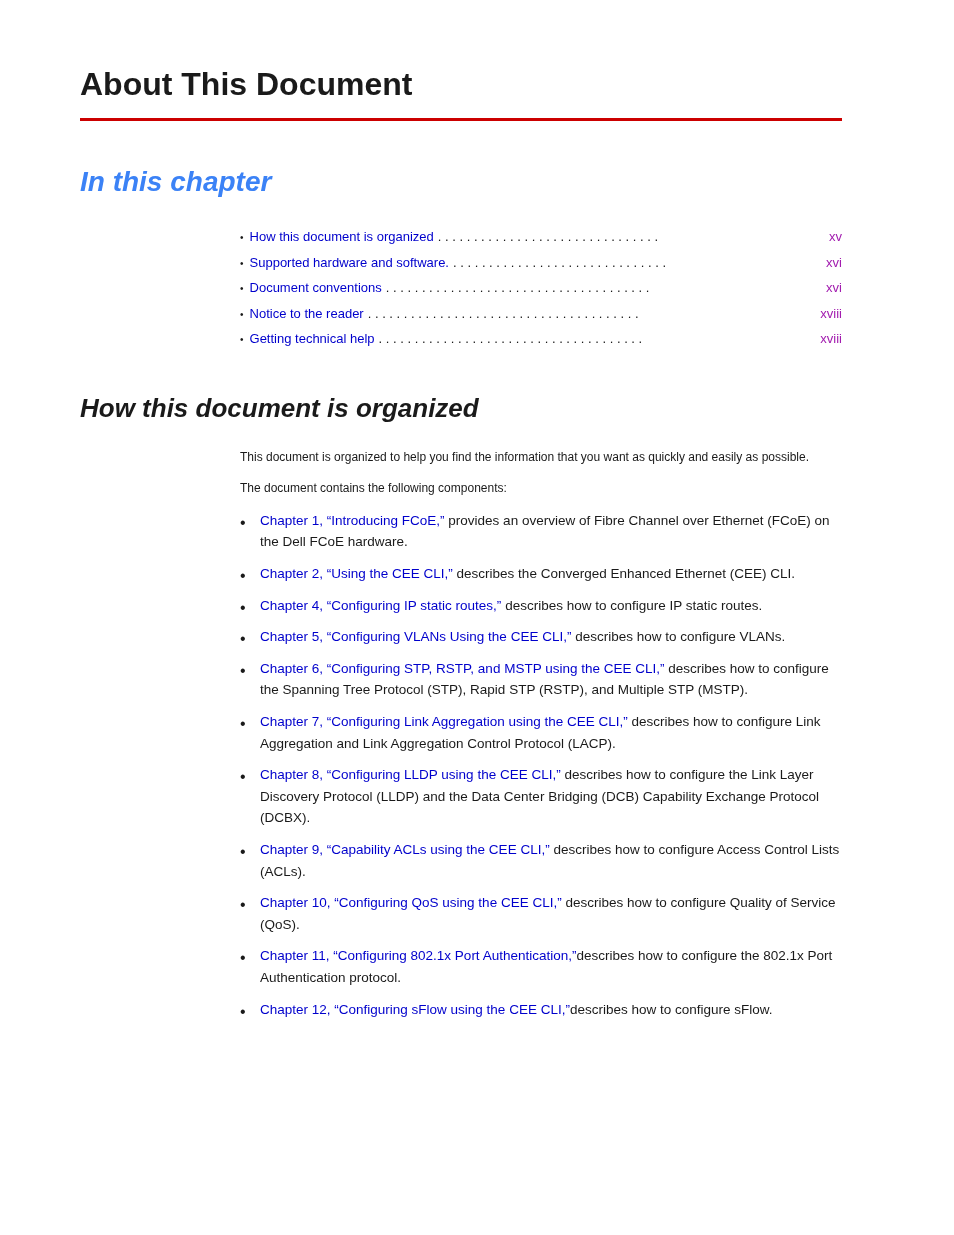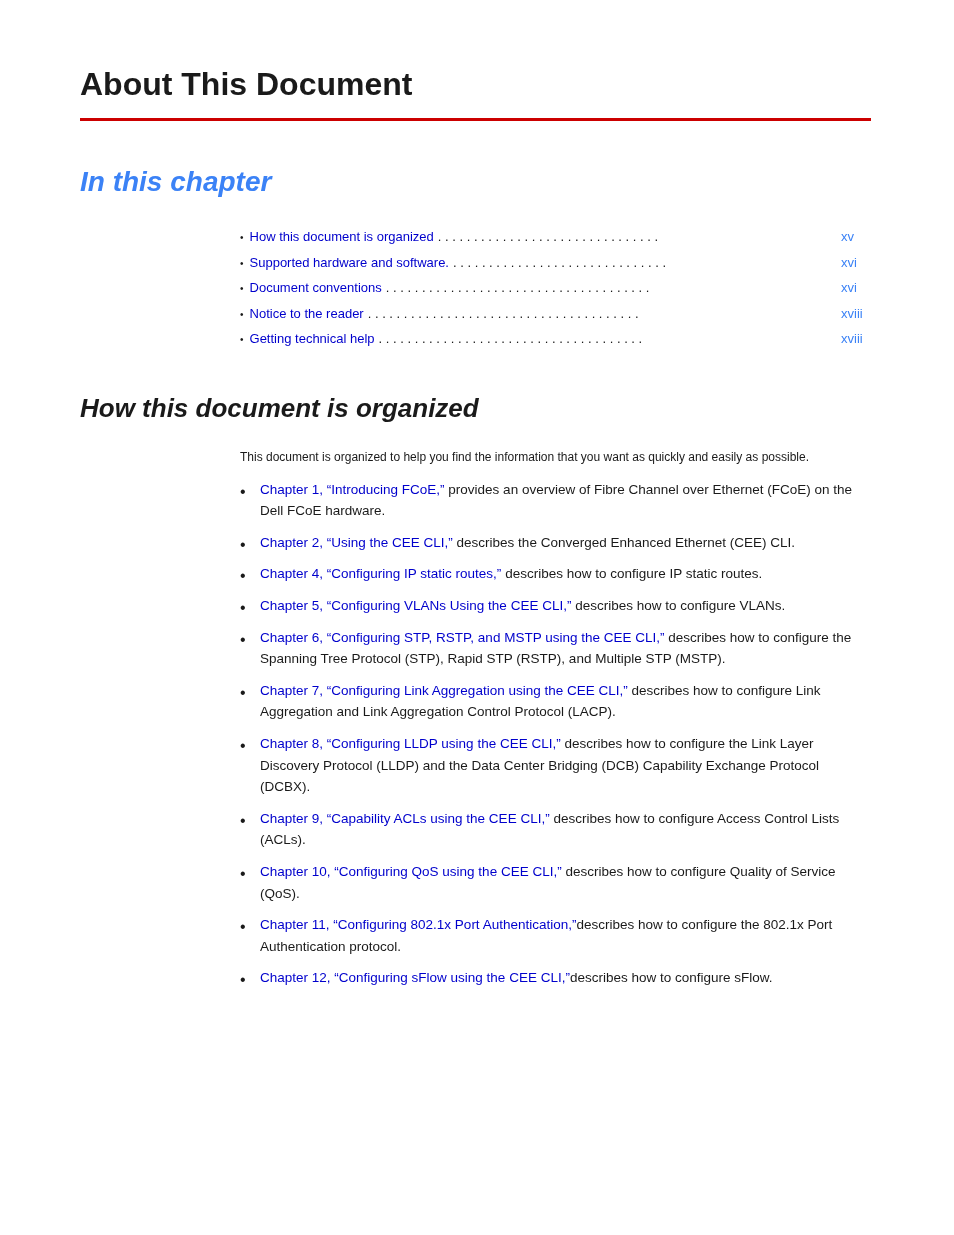--- a/index.html
+++ b/index.html
@@ -12,21 +12,21 @@
       font-family: Arial, Helvetica, sans-serif;
       background: #ffffff;
       color: #1a1a1a;
       font-size: 14px;
       line-height: 1.5;
     }
 
     .page {
       width: 954px;
       min-height: 1235px;
-      padding: 60px 83px 60px 80px;
+      padding: 60px 112px 60px 80px;
       background: #ffffff;
     }
 
     .page-title {
       font-size: 32px;
       font-weight: bold;
       color: #1a1a1a;
       margin-bottom: 10px;
       font-family: Arial, Helvetica, sans-serif;
     }
@@ -71,23 +71,23 @@
     .toc-dots {
       flex: 1;
       overflow: hidden;
       color: #1a1a1a;
       margin: 0 4px;
       font-size: 13px;
       white-space: nowrap;
     }
 
     .toc-page {
-      color: #3b82f6;
+      color: #a21caf;
       min-width: 30px;
-      text-align: left;
+      text-align: right;
       font-size: 13px;
     }
 
     .body-section {
       margin-bottom: 30px;
     }
 
     .body-text {
       font-size: 12px;
       color: #1a1a1a;
@@ -180,20 +180,21 @@
     </div>
         </div>
     </div>
   </div>
 
   <div class="body-section">
     <h2 class="how-section-title">How this document is organized</h2>
 
     <p class="body-text">This document is organized to help you find the information that you want as quickly and easily as possible.</p>
 
+    <p class="body-text">The document contains the following components:</p>
 
     <ul class="bullet-list" id="chapters-list">
     <li><a class="blue-link" href="#">Chapter 1, “Introducing FCoE,”</a><span> provides an overview of Fibre Channel over Ethernet (FCoE) on the Dell FCoE hardware.</span></li>
         <li><a class="blue-link" href="#">Chapter 2, “Using the CEE CLI,”</a><span> describes the Converged Enhanced Ethernet (CEE) CLI.</span></li>
         <li><a class="blue-link" href="#">Chapter 4, “Configuring IP static routes,”</a><span> describes how to configure IP static routes.</span></li>
         <li><a class="blue-link" href="#">Chapter 5, “Configuring VLANs Using the CEE CLI,”</a><span> describes how to configure VLANs.</span></li>
         <li><a class="blue-link" href="#">Chapter 6, “Configuring STP, RSTP, and MSTP using the CEE CLI,”</a><span> describes how to configure the Spanning Tree Protocol (STP), Rapid STP (RSTP), and Multiple STP (MSTP).</span></li>
         <li><a class="blue-link" href="#">Chapter 7, “Configuring Link Aggregation using the CEE CLI,”</a><span> describes how to configure Link Aggregation and Link Aggregation Control Protocol (LACP).</span></li>
         <li><a class="blue-link" href="#">Chapter 8, “Configuring LLDP using the CEE CLI,”</a><span> describes how to configure the Link Layer Discovery Protocol (LLDP) and the Data Center Bridging (DCB) Capability Exchange Protocol (DCBX).</span></li>
         <li><a class="blue-link" href="#">Chapter 9, “Capability ACLs using the CEE CLI,”</a><span> describes how to configure Access Control Lists (ACLs).</span></li>

